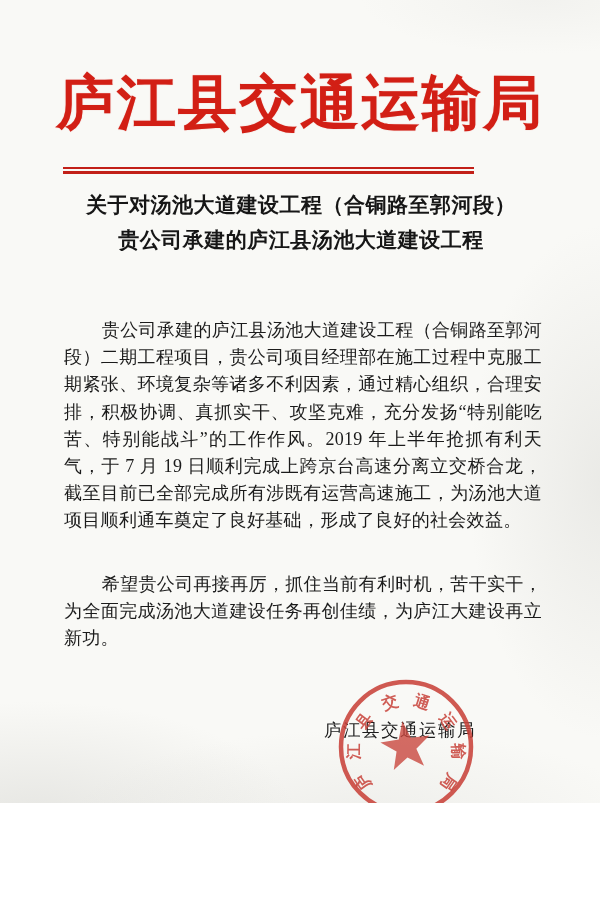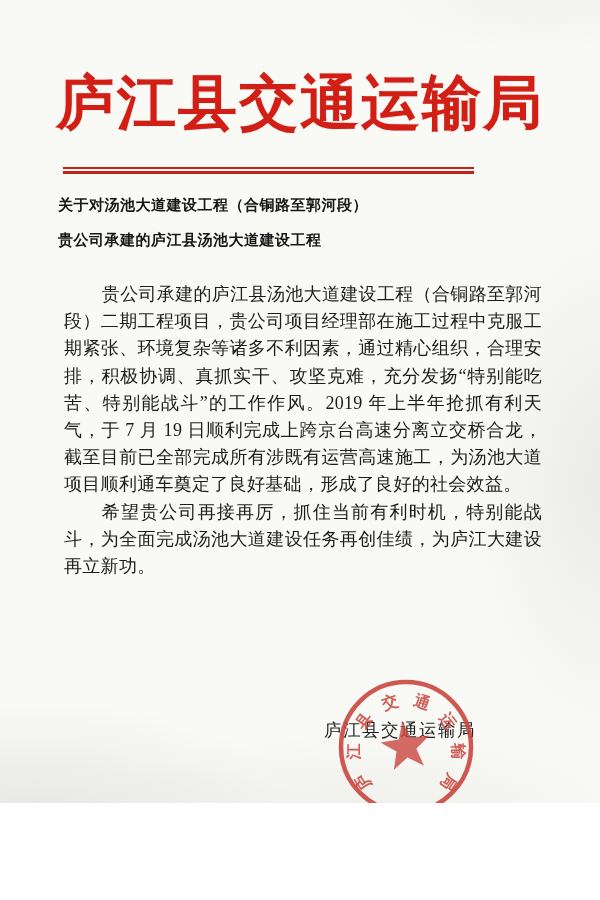--- a/index.html
+++ b/index.html
@@ -27,32 +27,32 @@
 
   .rule { position:absolute; left:63px; width:411px; }
   .rule .thin  { height:2px; background:var(--rule-red,#c22018); margin-bottom:2px; }
   .rule .thick { height:3px; background:var(--rule-red,#c22018); }
   .rule-top    { top:167px; }
   .rule-bottom { top:812px; transform:rotate(0.6deg); }
   .rule-bottom .thin { background:#9e2a22; }
 
   .doc-title {
     position:absolute; top:188px; left:58px; width:486px;
-    text-align:left; font-weight:700;
-    font-size:15px; line-height:35px; color:#161616;
+    text-align:center; font-weight:700;
+    font-size:21px; line-height:35px; color:#161616;
     letter-spacing:0.5px;
   }
 
   .body-text {
     position:absolute; top:281px; left:64px; width:478px;
     font-size:18px; line-height:27.2px; color:#1b1b1b;
     text-align:justify; letter-spacing:0.3px;
   }
   .body-text p { text-indent:0; }
-  .body-text p.para { text-indent:2.1em; }
+  .body-text p.para { text-indent:2.1em;margin-top:36px; }
 
   .signature {
     position:absolute; top:719px; right:124px;
     text-align:center; color:#1c1c1c; z-index:2;
   }
   .sig-org  { font-size:17.5px; letter-spacing:1.5px; line-height:22px; }
   .sig-date { margin-top:16px; font-size:16.5px; letter-spacing:1px; line-height:22px; }
 
   .seal {
     position:absolute; left:332px; top:673px;
@@ -80,21 +80,21 @@
     <div class="thick"></div>
   </div>
 
   <div class="doc-title">
     <div>关于对汤池大道建设工程（合铜路至郭河段）</div>
     <div>贵公司承建的庐江县汤池大道建设工程</div>
   </div>
 
   <div class="body-text">
     <p class="para">贵公司承建的庐江县汤池大道建设工程（合铜路至郭河段）二期工程项目，贵公司项目经理部在施工过程中克服工期紧张、环境复杂等诸多不利因素，通过精心组织，合理安排，积极协调、真抓实干、攻坚克难，充分发扬“特别能吃苦、特别能战斗”的工作作风。2019 年上半年抢抓有利天气，于 7 月 19 日顺利完成上跨京台高速分离立交桥合龙，截至目前已全部完成所有涉既有运营高速施工，为汤池大道项目顺利通车奠定了良好基础，形成了良好的社会效益。</p>
-    <p class="para">希望贵公司再接再厉，抓住当前有利时机，特别能战斗，为全面完成汤池大道建设任务再创佳绩，为庐江大建设再立新功。</p>
+    <p class="para">希望贵公司再接再厉，抓住当前有利时机，苦干实干，为全面完成汤池大道建设任务再创佳绩，为庐江大建设再立新功。</p>
   </div>
 
   <div class="signature">
     <div class="sig-org">庐江县交通运输局</div>
   </div>
 
   <svg class="seal" viewBox="0 0 148 148" xmlns="http://www.w3.org/2000/svg">
     <circle class="seal-ring" cx="74" cy="74" r="65"></circle>
     <path class="seal-star" transform="rotate(-8 74 74)" d="M74,48 L80.17,65.51 L98.73,65.97 L83.99,77.24 L89.28,95.03 L74,84.5 L58.72,95.03 L64.01,77.24 L49.27,65.97 L67.83,65.51 Z"></path>
     <g id="seal-chars">

